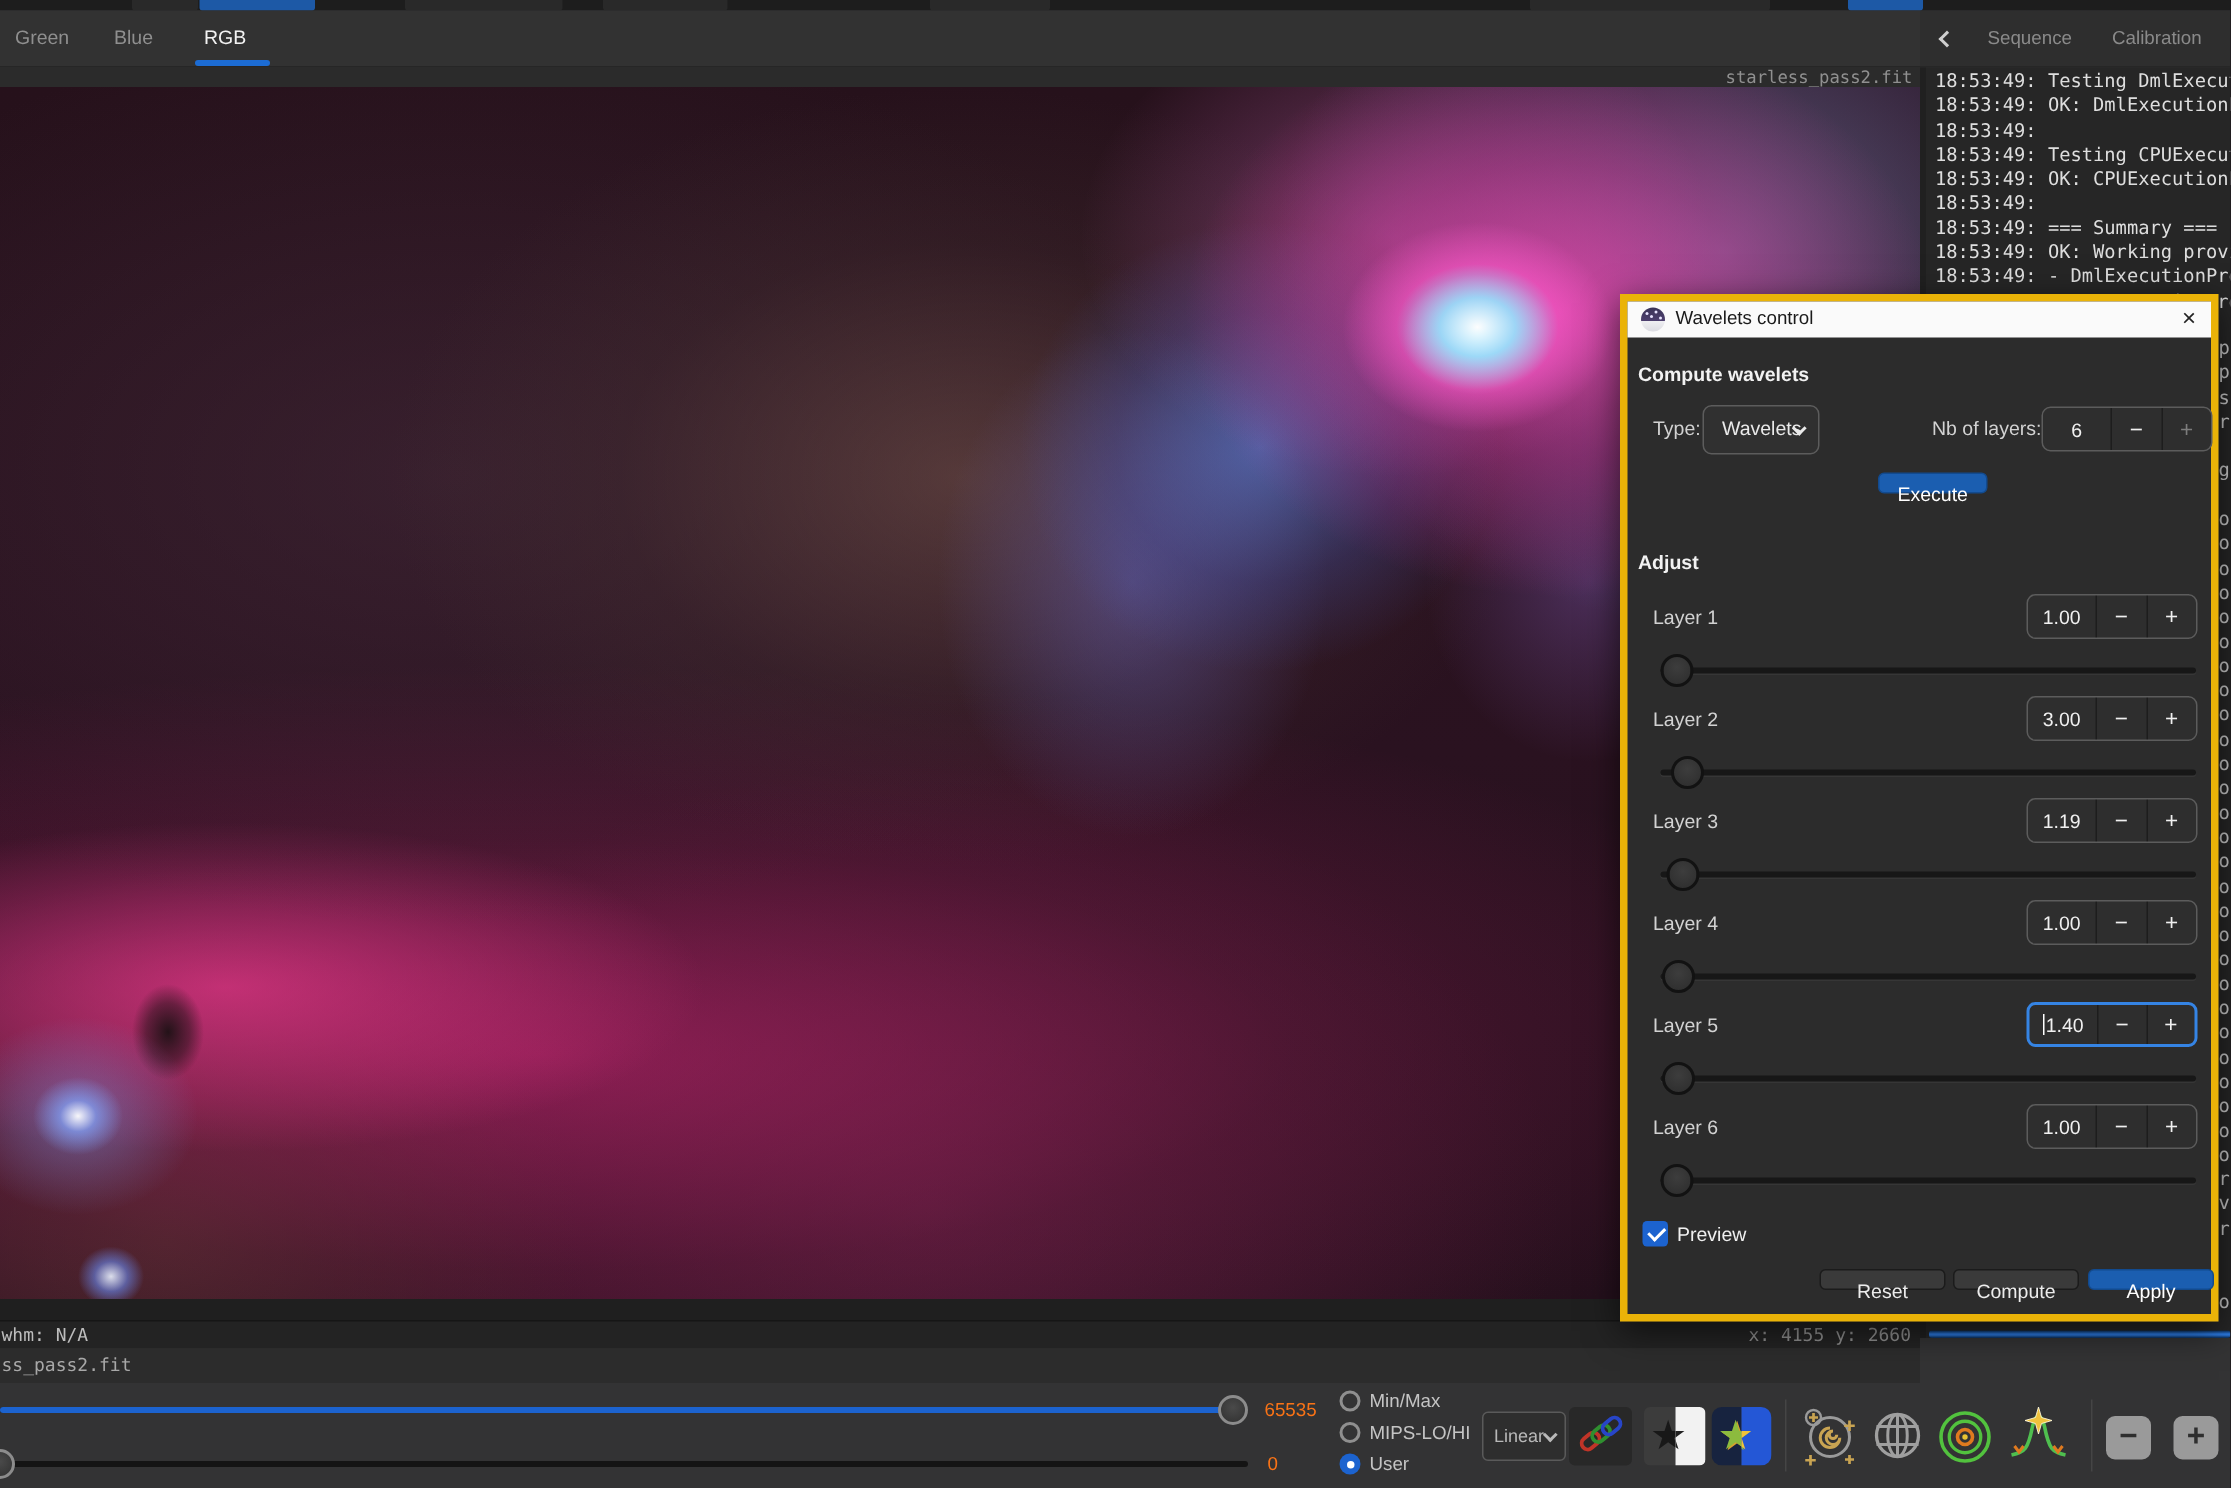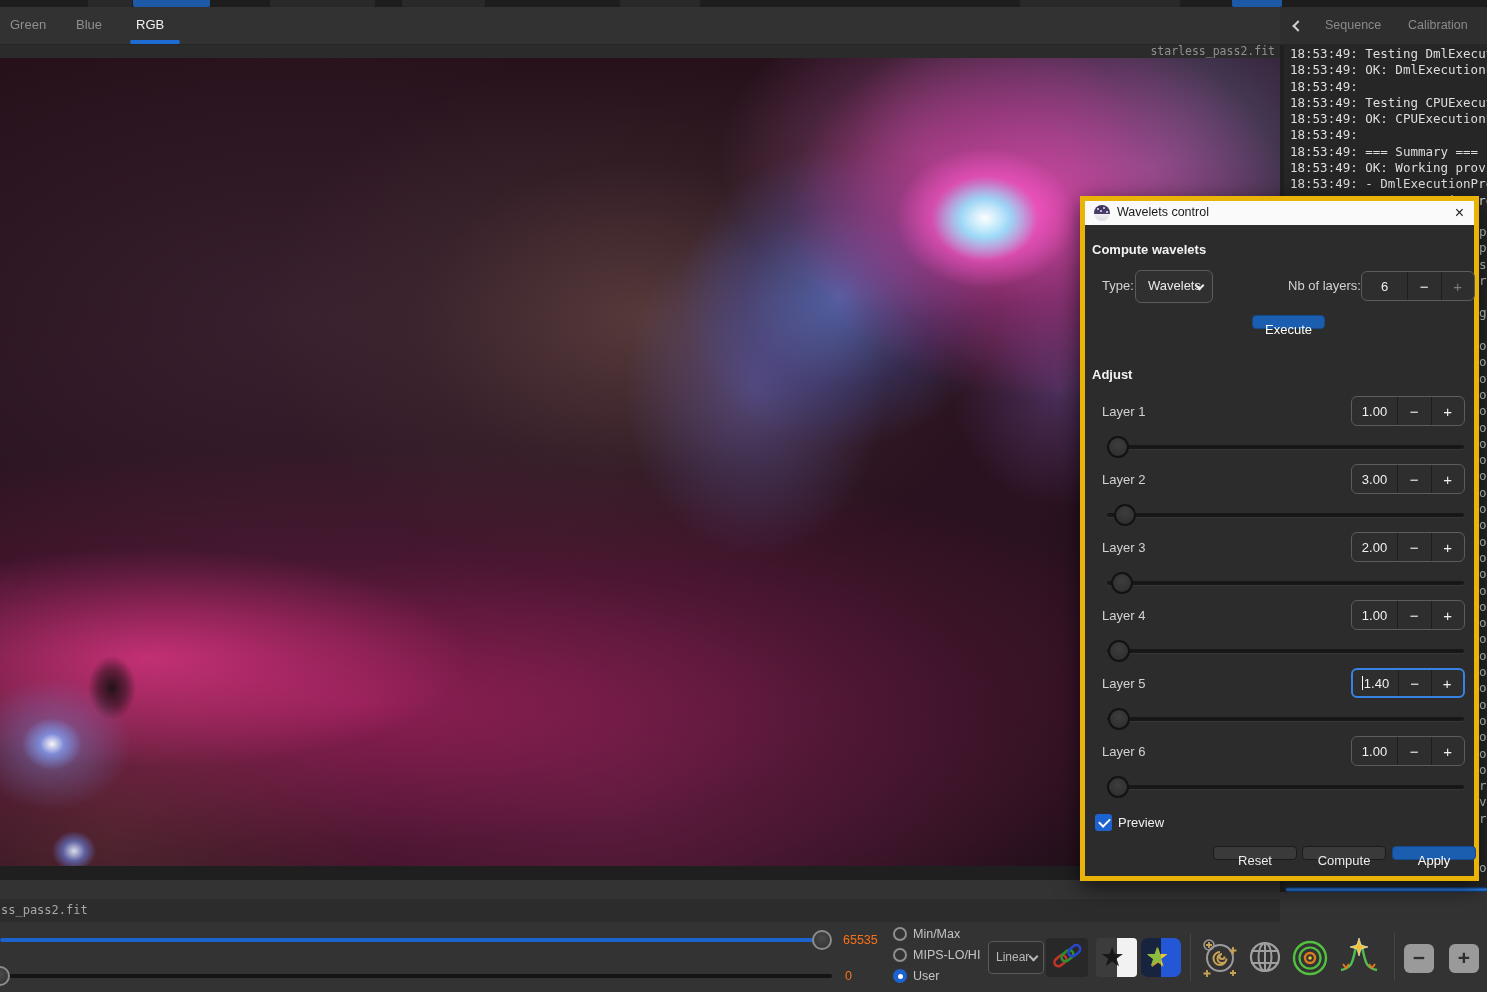--- a/index.html
+++ b/index.html
@@ -224,20 +224,24 @@
       <div>v</div>
       <div>r</div>
       <div>&nbsp;</div>
       <div>&nbsp;</div>
       <div>or</div>
     </div>
   <div class="abs progress"></div>
   <div class="abs bottomright"></div>
 
   <div class="abs imggap"></div>
+  <div class="abs statusrow">
+    <span class="whm mono">whm: N/A</span>
+    <span class="coords mono">x: 4155 y: 2660</span>
+  </div>
   <div class="abs filerow">
     <span class="mono">ss_pass2.fit</span>
   </div>
   <div class="abs toolrow"></div>
 
   <div class="abs" style="left:0;top:930px;width:834px;height:20px">
     <div class="slider-track" style="left:0;top:8px;width:832px"></div>
     <div class="slider-fill" id="hi-fill" style="left: 0px; top: 8px; width: 822.016px;"></div>
     <div class="slider-handle" id="hi-handle" style="top: 0px; left: 812.016px;"></div>
   </div>
@@ -389,21 +393,21 @@
           </span>
           <span class="wl-slider">
             <span class="wl-track"></span>
             <span class="wl-handle" style="left:calc(5% - 11px)"></span>
           </span>
         </div>
         <div class="wl-row" style="top: 331px;">
           <span class="wl-label">Layer 3</span>
           <span class="spin" style="right:9px;top:0">
             <span class="spin-val">
-              <span>2.00</span>
+              <span>1.19</span>
             </span>
             <span class="spin-btn">−</span>
             <span class="spin-btn last">+</span>
           </span>
           <span class="wl-slider">
             <span class="wl-track"></span>
             <span class="wl-handle" style="left:calc(4.2% - 11px)"></span>
           </span>
         </div>
         <div class="wl-row" style="top: 399px;">

